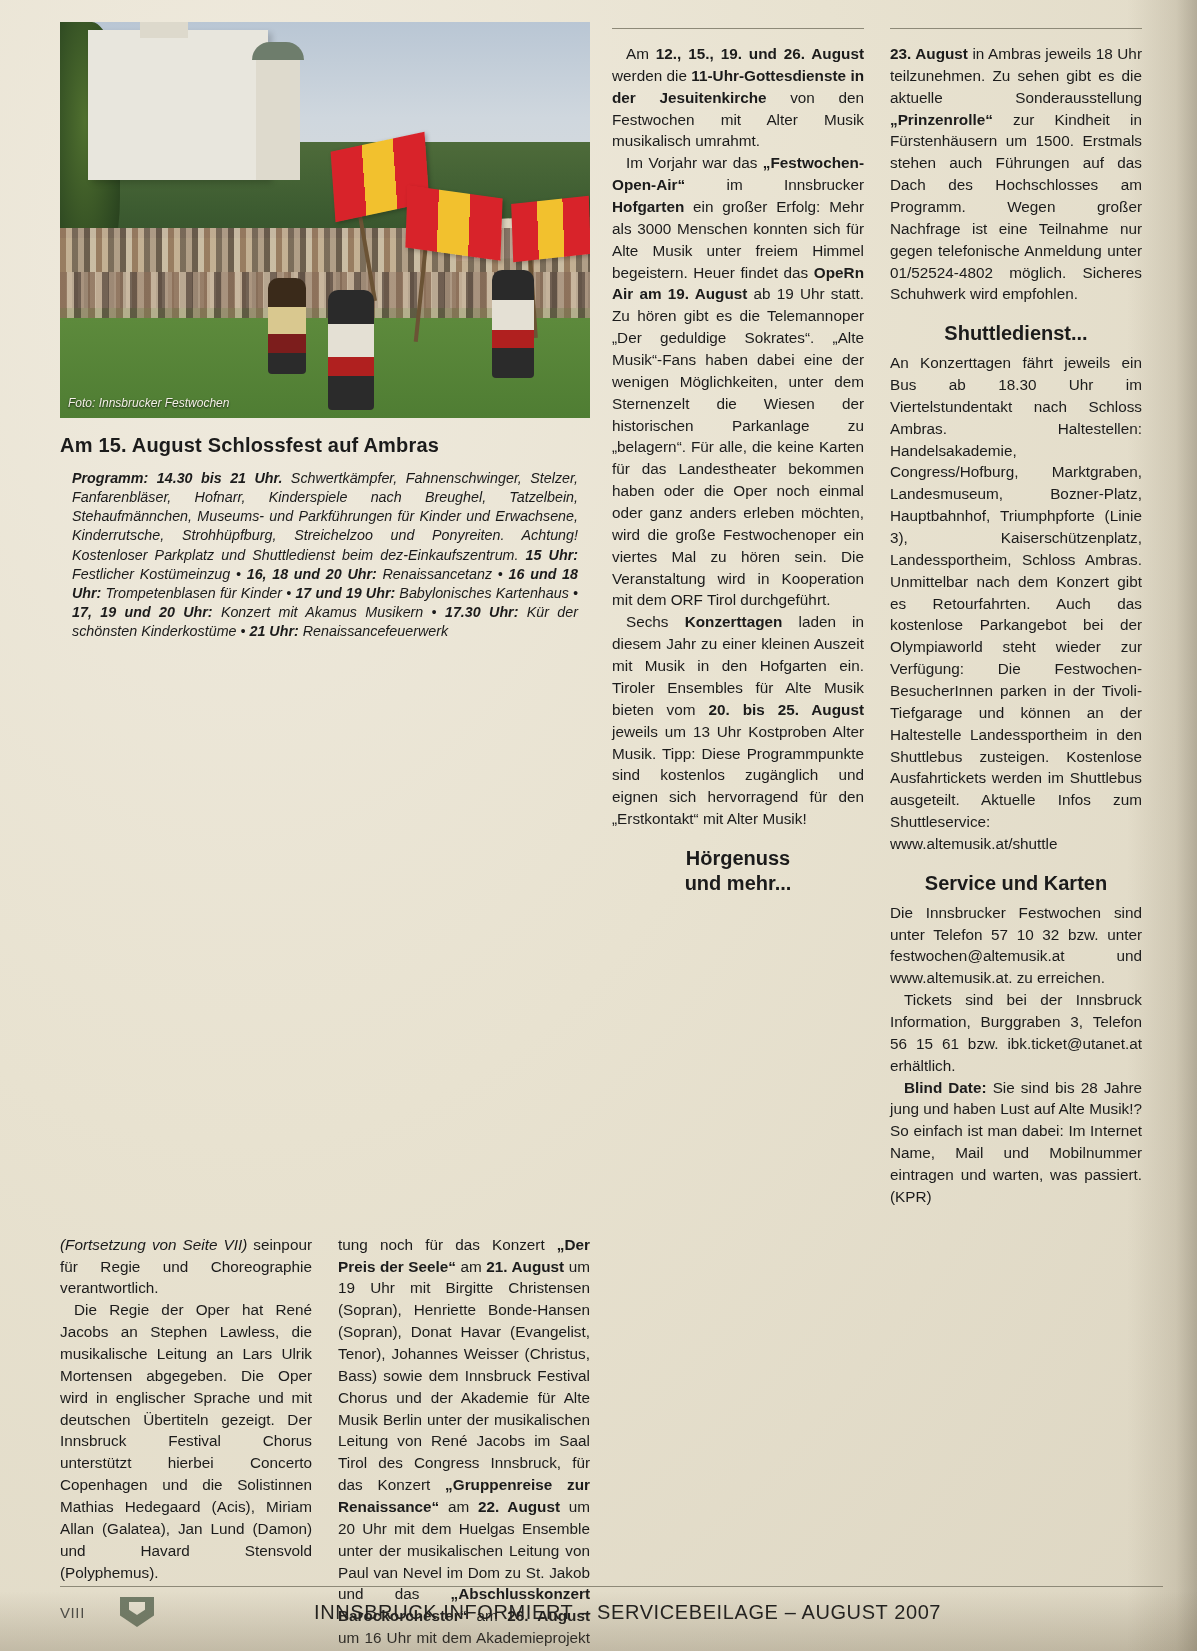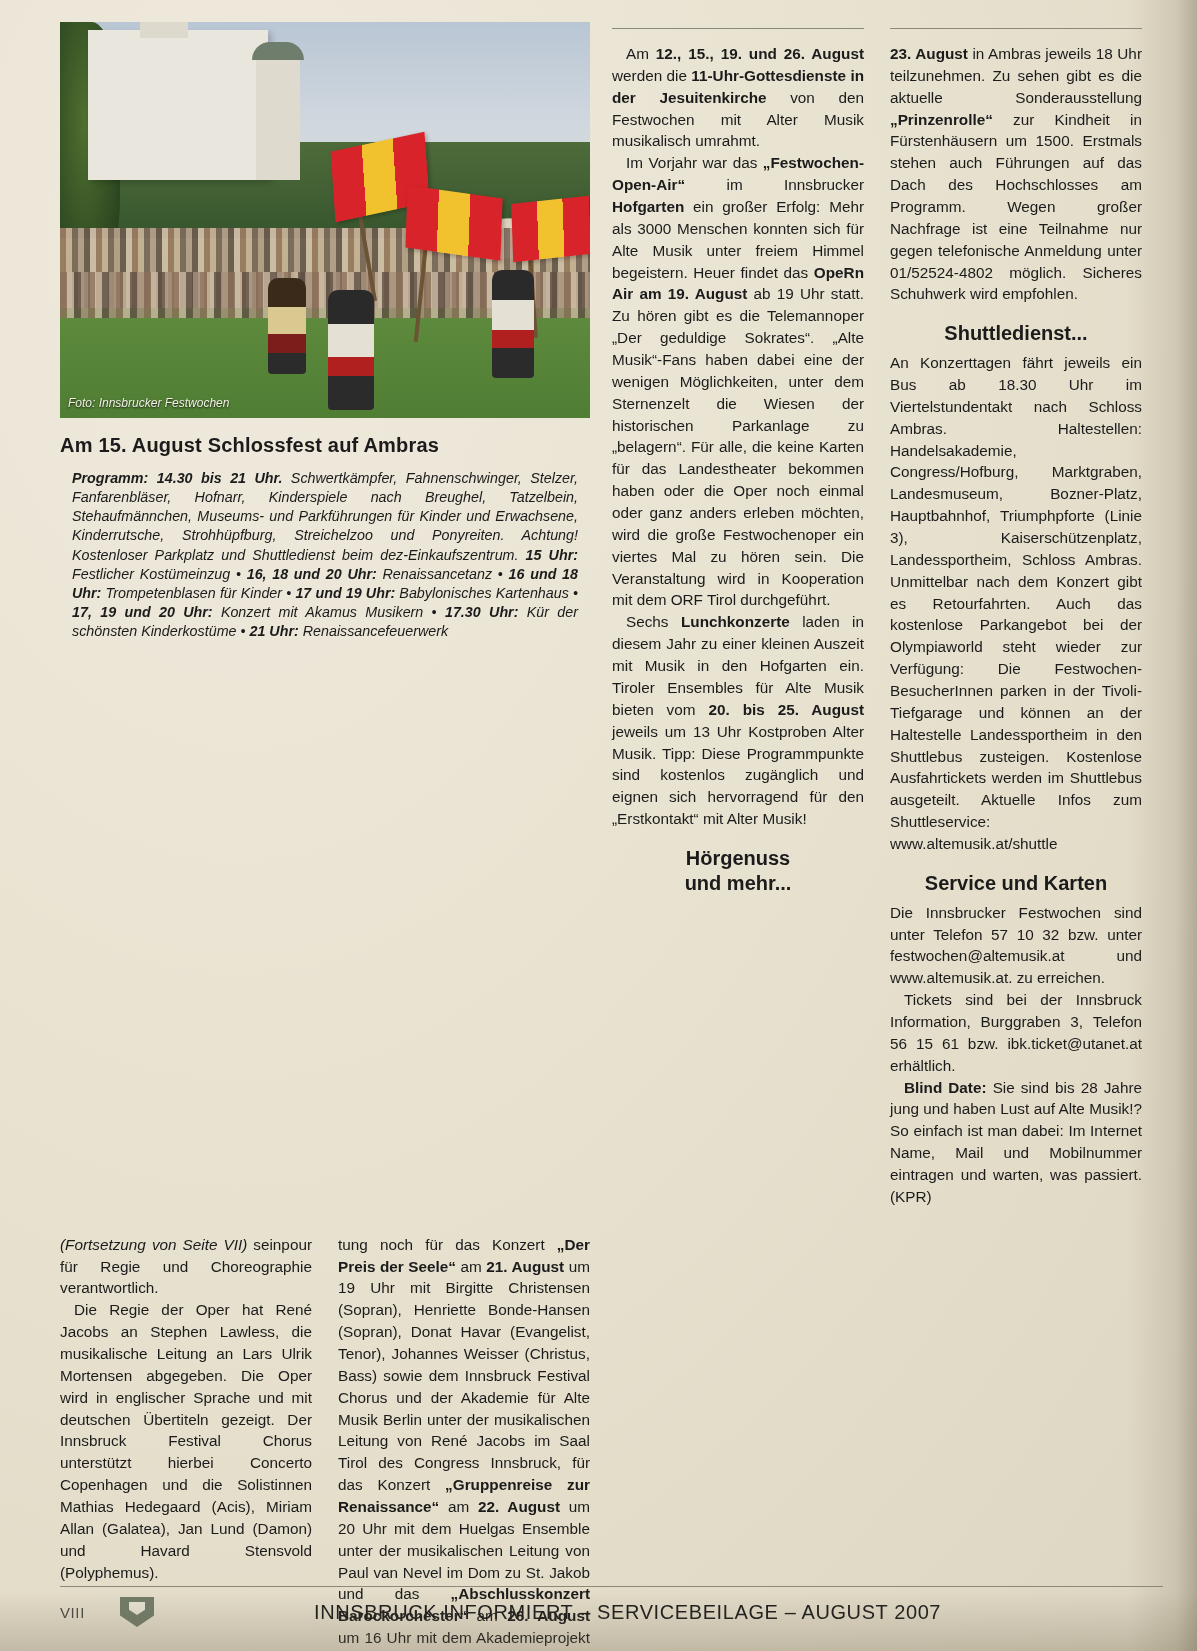--- a/index.html
+++ b/index.html
@@ -299,21 +299,21 @@
       <h2 class="cap-title">Am 15. August Schlossfest auf Ambras</h2>
       <p class="cap-body"><b>Programm: 14.30 bis 21 Uhr.</b> Schwertkämpfer, Fahnenschwinger, Stelzer, Fanfarenbläser, Hofnarr, Kinderspiele nach Breughel, Tatzelbein, Stehaufmännchen, Museums- und Parkführungen für Kinder und Erwachsene, Kinderrutsche, Strohhüpfburg, Streichelzoo und Ponyreiten. Achtung! Kostenloser Parkplatz und Shuttledienst beim dez-Einkaufszentrum. <b>15 Uhr:</b> Festlicher Kostümeinzug • <b>16, 18 und 20 Uhr:</b> Renaissancetanz • <b>16 und 18 Uhr:</b> Trompetenblasen für Kinder • <b>17 und 19 Uhr:</b> Babylonisches Kartenhaus • <b>17, 19 und 20 Uhr:</b> Konzert mit Akamus Musikern • <b>17.30 Uhr:</b> Kür der schönsten Kinderkostüme • <b>21 Uhr:</b> Renaissancefeuerwerk</p>
     </div>
 
     <div class="right-top">
       <div class="col">
         <div class="rule-top"></div>
         <div>
             <p>Am <b>12., 15., 19. und 26. August</b> werden die <b>11-Uhr-Gottesdienste in der Jesuitenkirche</b> von den Festwochen mit Alter Musik musikalisch umrahmt.</p>
             <p>Im Vorjahr war das <b>„Festwochen-Open-Air“</b> im Innsbrucker <b>Hofgarten</b> ein großer Erfolg: Mehr als 3000 Menschen konnten sich für Alte Musik unter freiem Himmel begeistern. Heuer findet das <b>OpeRn Air am 19. August</b> ab 19 Uhr statt. Zu hören gibt es die Telemannoper „Der geduldige Sokrates“. „Alte Musik“-Fans haben dabei eine der wenigen Möglichkeiten, unter dem Sternenzelt die Wiesen der historischen Parkanlage zu „belagern“. Für alle, die keine Karten für das Landestheater bekommen haben oder die Oper noch einmal oder ganz anders erleben möchten, wird die große Festwochenoper ein viertes Mal zu hören sein. Die Veranstaltung wird in Kooperation mit dem ORF Tirol durchgeführt.</p>
-            <p>Sechs <b>Lunchkonzerte</b> laden in diesem Jahr zu einer kleinen Auszeit mit Musik in den Hofgarten ein. Tiroler Ensembles für Alte Musik bieten vom <b>20. bis 25. August</b> jeweils um 13 Uhr Kostproben Alter Musik. Tipp: Diese Programmpunkte sind kostenlos zugänglich und eignen sich hervorragend für den „Erstkontakt“ mit Alter Musik!</p>
+            <p>Sechs <b>Konzerttagen</b> laden in diesem Jahr zu einer kleinen Auszeit mit Musik in den Hofgarten ein. Tiroler Ensembles für Alte Musik bieten vom <b>20. bis 25. August</b> jeweils um 13 Uhr Kostproben Alter Musik. Tipp: Diese Programmpunkte sind kostenlos zugänglich und eignen sich hervorragend für den „Erstkontakt“ mit Alter Musik!</p>
           </div>
         <h3 class="subhead">Hörgenuss<br>und mehr...</h3>
       </div>
 
       <div class="col">
         <div class="rule-top"></div>
         <div>
             <p class="noind"><b>23. August</b> in Ambras jeweils 18 Uhr teilzunehmen. Zu sehen gibt es die aktuelle Sonderausstellung <b>„Prinzenrolle“</b> zur Kindheit in Fürstenhäusern um 1500. Erstmals stehen auch Führungen auf das Dach des Hochschlosses am Programm. Wegen großer Nachfrage ist eine Teilnahme nur gegen telefonische Anmeldung unter 01/52524-4802 möglich. Sicheres Schuhwerk wird empfohlen.</p>
           </div>
         <h3 class="subhead">Shuttledienst...</h3>

